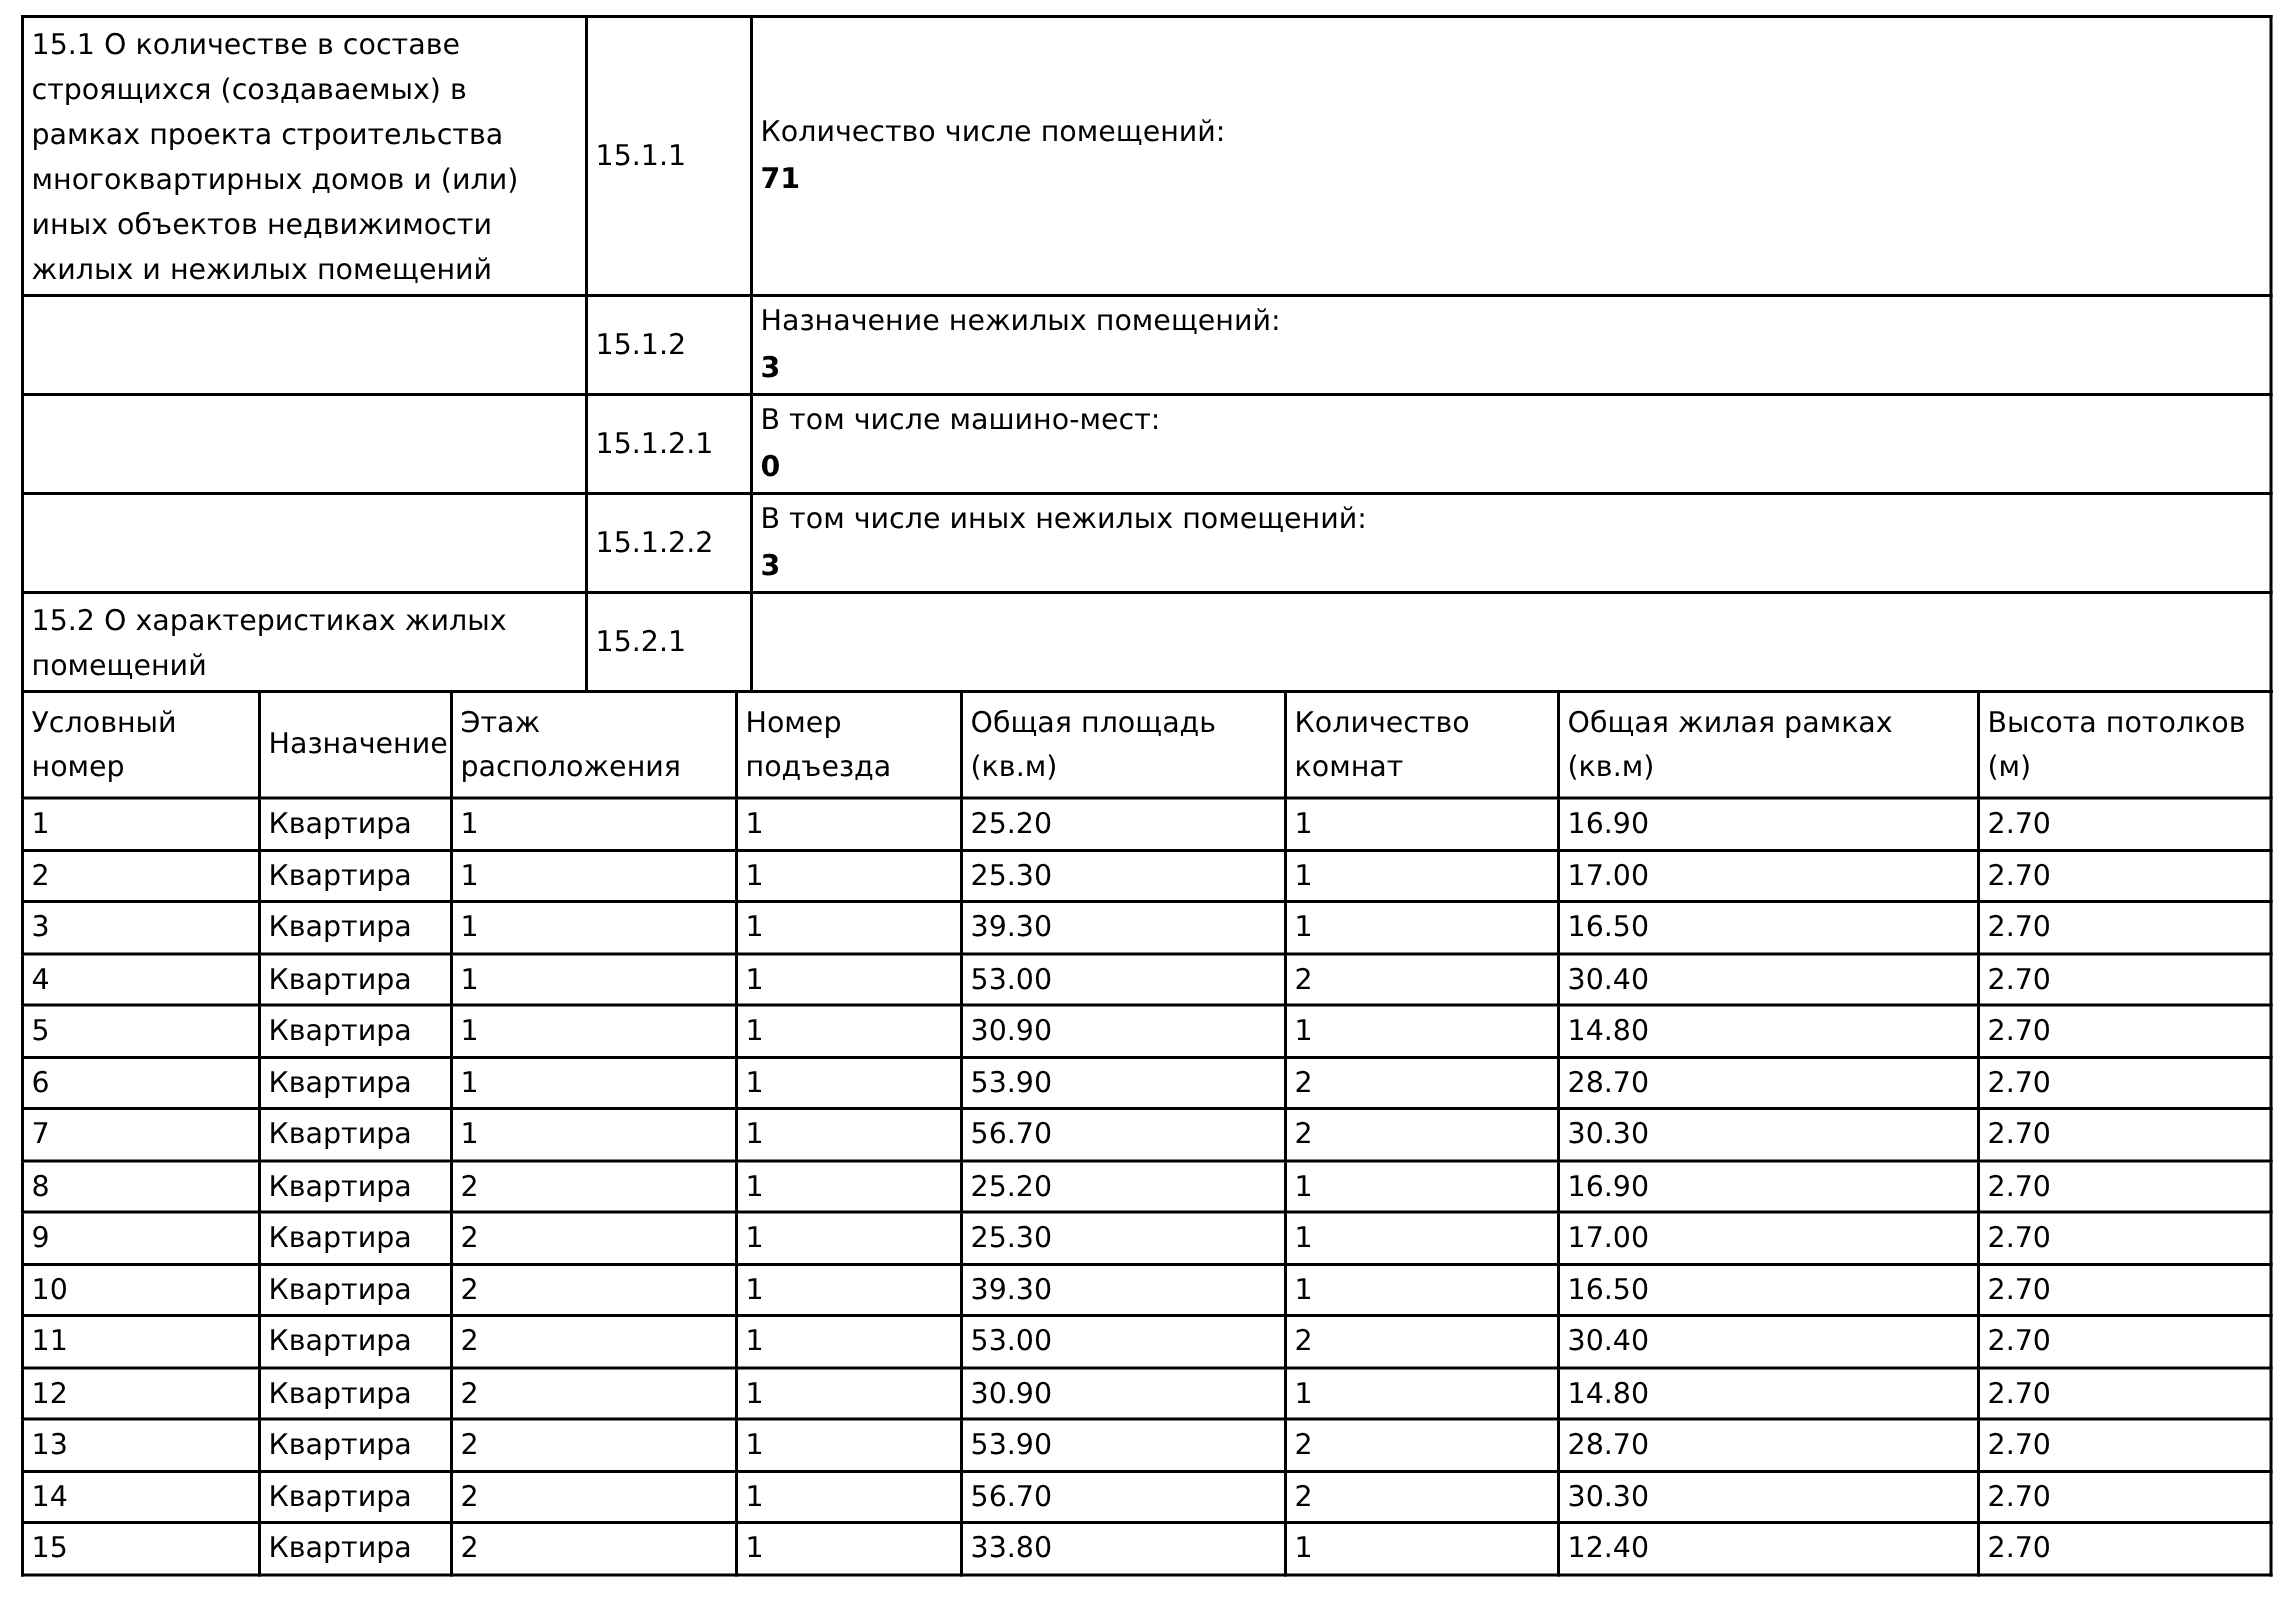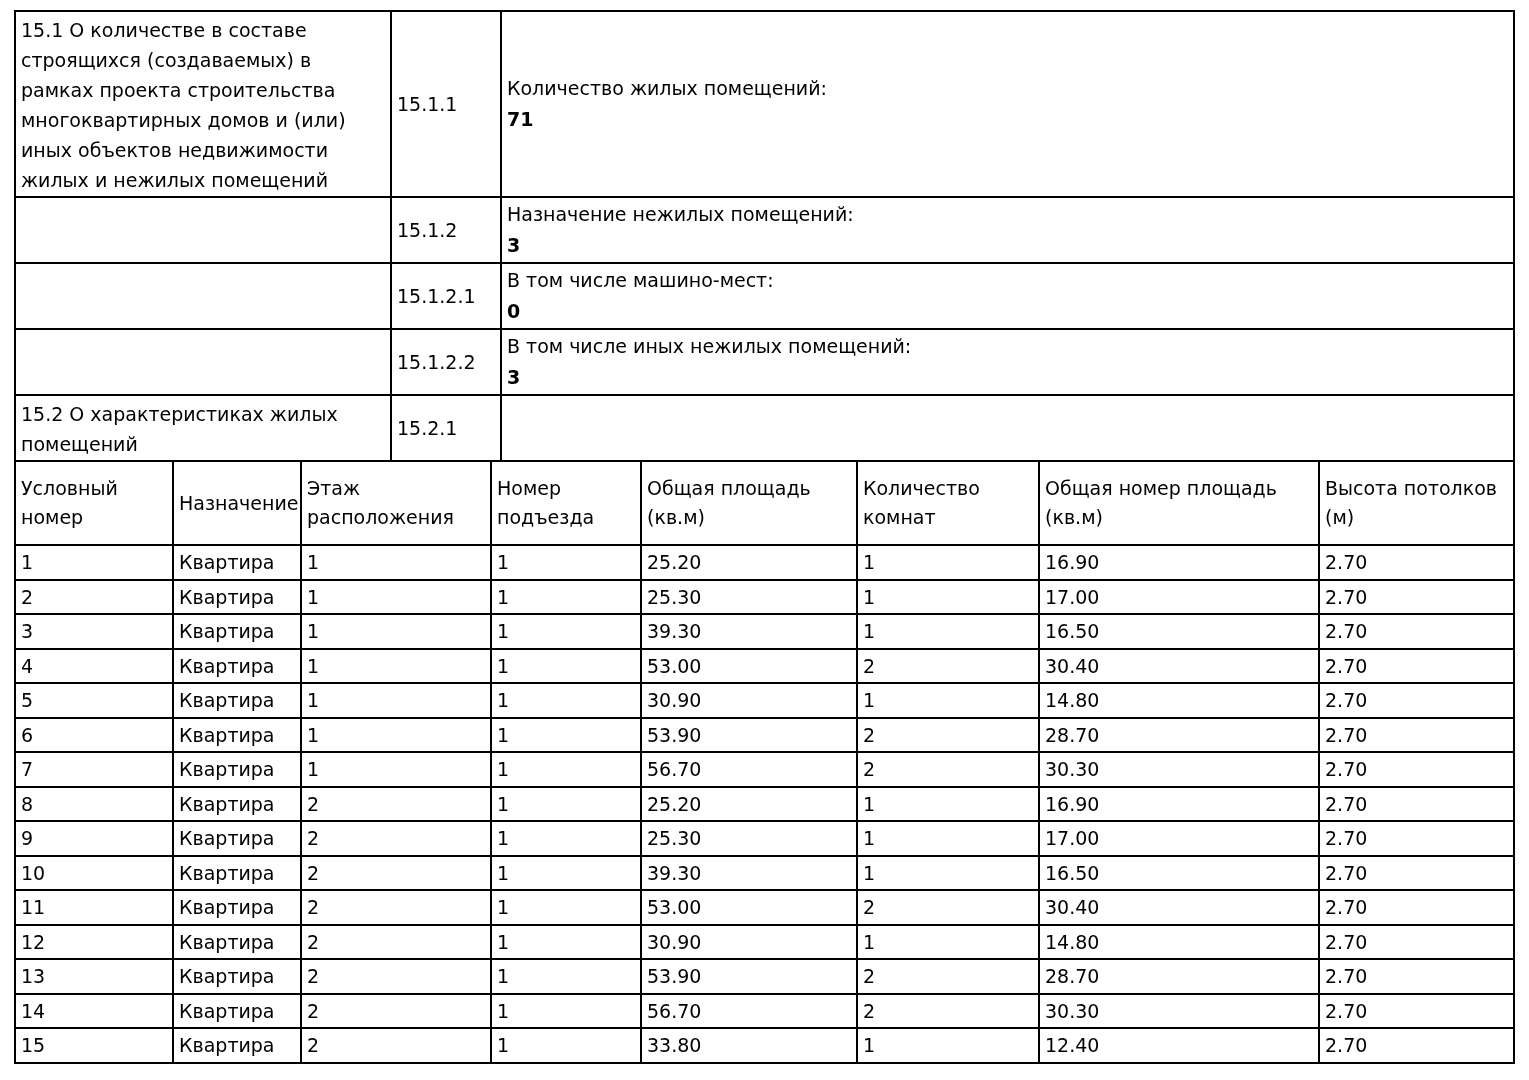--- a/index.html
+++ b/index.html
@@ -45,21 +45,21 @@
   
   .apt-table { width: 1499px; margin-top: -2px; }
   .apt-table col.a1 { width: 158px; }
   .apt-table col.a2 { width: 128px; }
   .apt-table col.a3 { width: 190px; }
   .apt-table col.a4 { width: 150px; }
   .apt-table col.a5 { width: 216px; }
   .apt-table col.a6 { width: 182px; }
   .apt-table col.a7 { width: 280px; }
   .apt-table col.a8 { width: 195px; }
-  .apt-table thead tr { height: 84px; padding-left: 27px; }
+  .apt-table thead tr { height: 71px; padding-left: 27px; }
   .apt-table th { line-height: 29px; }
   .apt-table tbody tr { height: 34.5px; }
   .apt-table tbody td { line-height: 20px; }
 </style>
 </head>
 <body>
 
 <div class="page">
 
   <table class="top-table">
@@ -71,21 +71,21 @@
     <tbody>
         <tr class="r-15-1">
       <td class="title-cell">15.1 О количестве в составе
 строящихся (создаваемых) в
 рамках проекта строительства
 многоквартирных домов и (или)
 иных объектов недвижимости
 жилых и нежилых помещений</td>
       <td>15.1.1</td>
       <td>
-        <div class="field-label">Количество жилых помещений:</div>
+        <div class="field-label">Количество числе помещений:</div>
         <div class="field-value">71</div>
       </td>
     </tr>
     <tr class="r-15-1-2">
       <td></td>
       <td>15.1.2</td>
       <td>
         <div class="field-label">Назначение нежилых помещений:</div>
         <div class="field-value">3</div>
       </td>
@@ -127,21 +127,21 @@
         <col class="a8">
     </colgroup>
     <thead>
       <tr>
         <th>Условный номер</th>
         <th>Назначение</th>
         <th>Этаж расположения</th>
         <th>Номер подъезда</th>
         <th>Общая площадь (кв.м)</th>
         <th>Количество комнат</th>
-        <th>Общая номер площадь (кв.м)</th>
+        <th>Общая жилая рамках (кв.м)</th>
         <th>Высота потолков (м)</th>
       </tr>
     </thead>
     <tbody>
         <tr>
           <td>1</td>
           <td>Квартира</td>
           <td>1</td>
           <td>1</td>
           <td>25.20</td>

